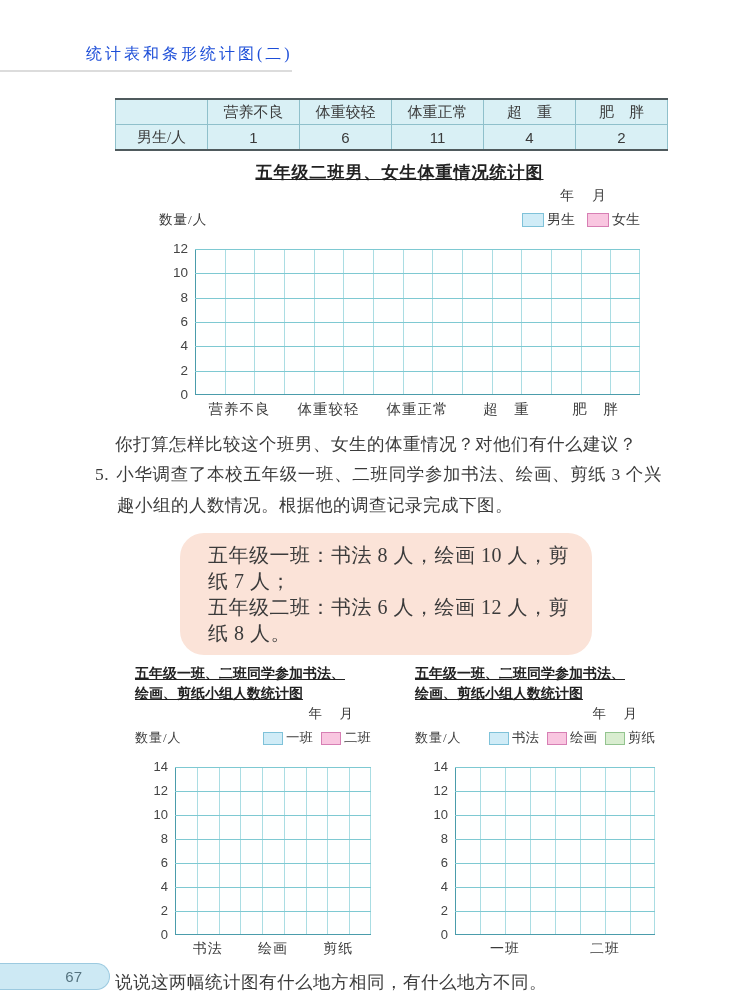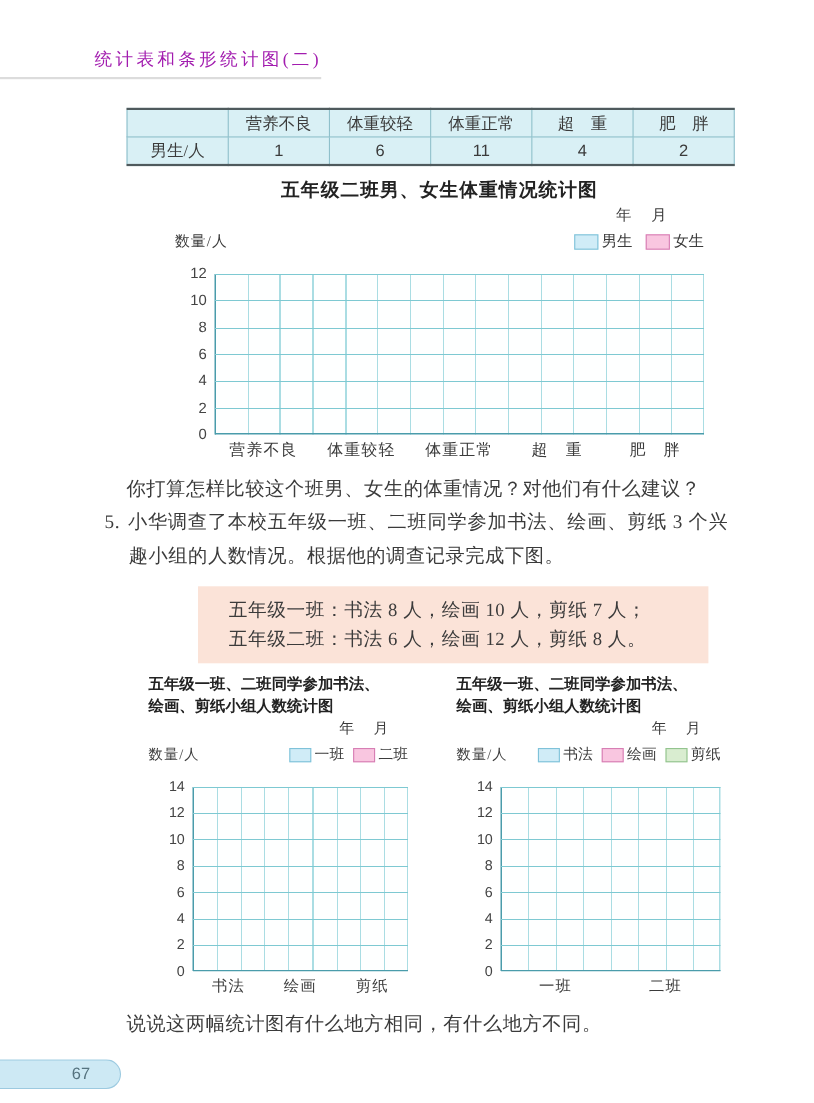--- a/index.html
+++ b/index.html
@@ -1,52 +1,52 @@
 <!DOCTYPE html>
 <html><head>
 <meta charset="utf-8">
 <style>
   html,body{margin:0;padding:0;background:#fff;}
   .page{width:740px;height:1003px;background:#ffffff;position:relative;overflow:hidden;
         font-family:"Liberation Serif","DejaVu Serif",serif;color:#3b3b3b;}
   .chapter-head{padding:44px 0 0 86px;}
-  .chapter-title{font-size:16px;color:#a21caf;letter-spacing:3px;}
+  .chapter-title{font-size:16px;color:#1d4ed8;letter-spacing:3px;}
   .head-rule{position:absolute;left:0;top:70px;width:292px;height:2px;background:#dcdcdc;}
   .content{padding:22px 42px 0 95px;}
   .prob{margin:0;font-size:17.5px;line-height:31px;letter-spacing:.5px;
         text-indent:-22px;padding-left:22px;width:545px;text-align:justify;}
   .pnum{margin-right:7px;}
   .data-table{border-collapse:collapse;margin:11px 0 8px 20px;background:#d9f0f5;
         border-top:2.5px solid #4f5a5d;border-bottom:2.5px solid #4f5a5d;font-size:15px;}
   .data-table th,.data-table td{border:1px solid #8fc0cb;width:87px;height:24px;
         text-align:center;font-weight:normal;padding:0 2px;}
   .data-table .num{font-family:"Liberation Sans","DejaVu Sans",sans-serif;font-size:15px;}
-  .chart-title{font-family:"Liberation Sans","DejaVu Sans",sans-serif;font-weight:bold;color:#222;}
+  .chart-title{font-family:"Liberation Sans","DejaVu Sans",sans-serif;font-weight:bold;color:#222;text-decoration:underline;}
   .chart-a{width:481px;margin-left:64px;}
   .chart-a .chart-title{font-size:17px;text-align:center;letter-spacing:1px;margin-top:10px;}
   .date-line{font-size:14px;color:#3b3b3b;text-align:right;margin-top:3px;letter-spacing:2px;}
   .chart-a .date-line{padding-right:32px;}
   .axis-row{display:flex;justify-content:space-between;align-items:flex-end;margin-top:2px;height:22px;}
   .ylabel{font-size:13.5px;letter-spacing:1px;}
   .legend{display:flex;align-items:center;font-size:14px;}
   .legend .li{display:flex;align-items:center;margin-left:12px;}
   .legend .sw{width:22px;height:14px;border:1px solid #999;display:inline-block;margin-right:3px;box-sizing:border-box;}
   .plot-row{display:flex;margin-top:20px;}
   .yticks{position:relative;font-family:"Liberation Sans","DejaVu Sans",sans-serif;
         font-size:13.5px;color:#444;}
   .chart-a .yticks{width:36px;}
   .ytick{position:absolute;right:7px;height:16px;line-height:16px;}
   .plot-wrap{position:relative;}
   .plot{position:relative;background:#feffff;}
   .chart-a .plot{width:445px;height:146px;}
   .xlabels{position:relative;height:26px;font-size:14.5px;letter-spacing:1px;}
   .xlabel{position:absolute;top:5px;text-align:center;white-space:nowrap;}
   .question{margin:8px 0 0 20px;font-size:17.5px;line-height:30px;letter-spacing:.5px;}
-  .note-box{margin:12px 0 4px 85px;width:464px;box-sizing:border-box;background:#fbe3d8;
-        border-radius:0;padding:9px 10px 9px 28px;font-size:17px;line-height:26px;letter-spacing:.5px;}
+  .note-box{margin:12px 0 4px 85px;width:412px;box-sizing:border-box;background:#fbe3d8;
+        border-radius:24px;padding:9px 10px 9px 28px;font-size:20px;line-height:26px;letter-spacing:.5px;}
   .charts-row{display:flex;margin-top:8px;}
   .chart-b,.chart-c{}
   .chart-b{width:236px;margin-left:40px;}
   .chart-c{width:240px;margin-left:44px;}
   .chart-b .chart-title,.chart-c .chart-title{font-size:14px;line-height:20px;}
   .chart-b .date-line,.chart-c .date-line{font-size:13.5px;padding-right:16px;margin-top:2px;}
   .chart-b .ylabel,.chart-c .ylabel{font-size:13px;}
   .chart-b .legend,.chart-c .legend{font-size:13.5px;}
   .chart-b .legend .sw,.chart-c .legend .sw{width:20px;height:13px;}
   .chart-b .legend .li,.chart-c .legend .li{margin-left:8px;}

